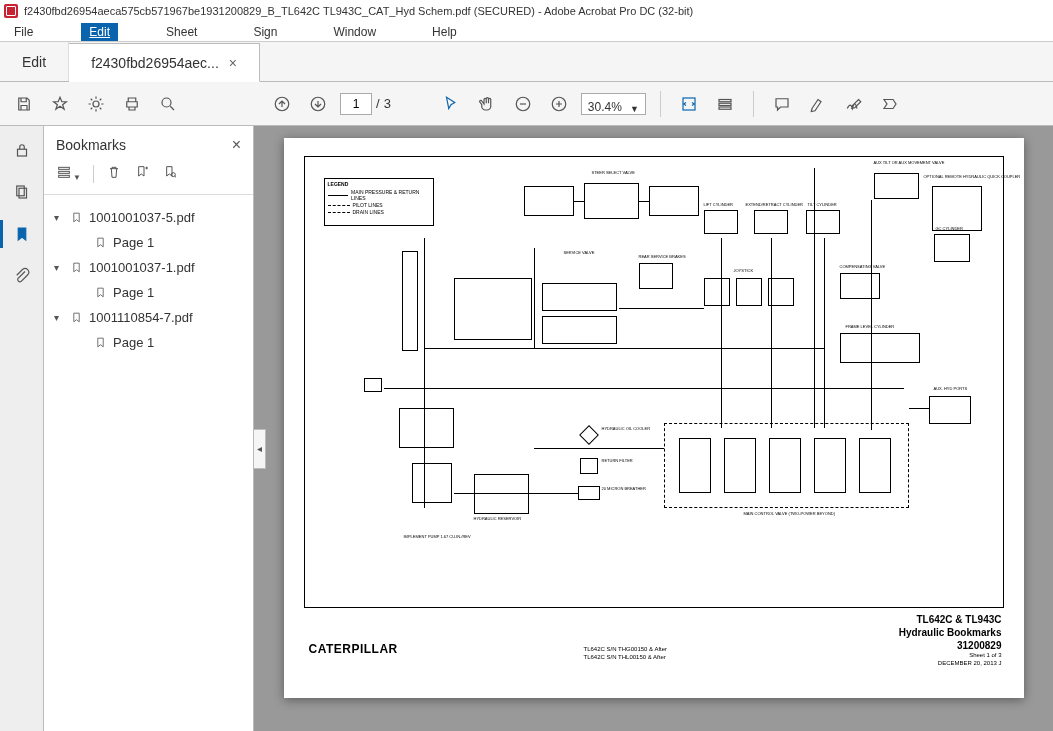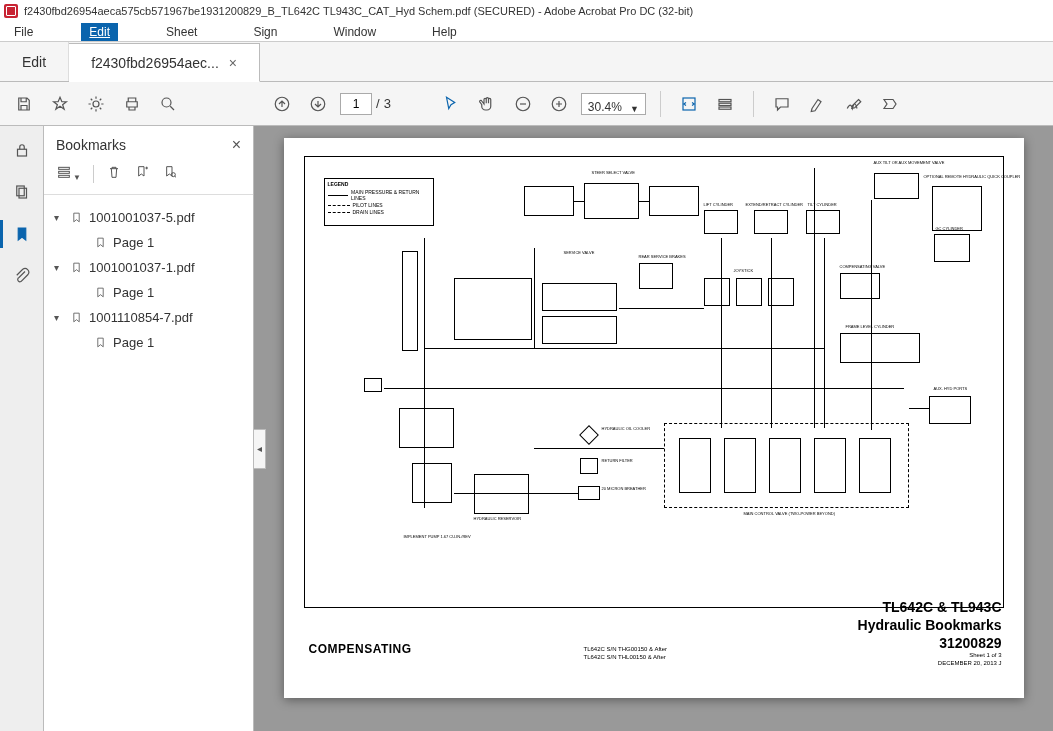--- a/index.html
+++ b/index.html
@@ -63,21 +63,21 @@
 .page .legend .ln { width:22px; height:0; border-top:1.5px solid #000; }
 .page .legend .ln.d { border-top-style:dashed; }
 
 .blk { position:absolute; border:1px solid #000; background:#fff; }
 .lbl { position:absolute; font-size:4px; text-align:center; white-space:nowrap; }
 .wire { position:absolute; background:#000; }
 
 .page .brand { position:absolute; bottom:42px; left:25px; font-size:12px; font-weight:900; letter-spacing:.5px; font-family:Arial,sans-serif; }
 .page .foot-mid { position:absolute; bottom:36px; left:300px; font-size:6px; line-height:1.3; }
 .page .foot-right { position:absolute; bottom:30px; right:22px; text-align:right; font-size:6px; line-height:1.3; }
-.page .foot-right .big { font-size:14px; font-weight:bold; }
+.page .foot-right .big { font-size:10px; font-weight:bold; }
 </style>
 </head>
 <body>
 
 <div class="title-bar">
   <div class="pdf-icon"></div>
   <span>f2430fbd26954aeca575cb571967be1931200829_B_TL642C TL943C_CAT_Hyd Schem.pdf (SECURED) - Adobe Acrobat Pro DC (32-bit)</span>
 </div>
 
 <div class="menu-bar">
@@ -410,21 +410,21 @@
       <div class="wire" style="top:110px;left:250px;width:1px;height:100px"></div>
       <div class="wire" style="top:100px;left:437px;width:1px;height:190px"></div>
       <div class="wire" style="top:100px;left:487px;width:1px;height:190px"></div>
       <div class="wire" style="top:100px;left:540px;width:1px;height:190px"></div>
       <div class="wire" style="top:170px;left:335px;width:85px;height:1px"></div>
       <div class="wire" style="top:62px;left:587px;width:1px;height:230px"></div>
       <div class="wire" style="top:310px;left:250px;width:130px;height:1px"></div>
       <div class="wire" style="top:355px;left:170px;width:125px;height:1px"></div>
       <div class="wire" style="top:270px;left:625px;width:20px;height:1px"></div>
 
-      <div class="brand">COMPENSATING</div>
+      <div class="brand">CATERPILLAR</div>
       <div class="foot-mid">
         <div>TL642C S/N THG00150 &amp; After</div>
         <div>TL642C S/N THL00150 &amp; After</div>
       </div>
       <div class="foot-right">
         <div class="big">TL642C &amp; TL943C</div>
         <div class="big">Hydraulic Bookmarks</div>
         <div class="big">31200829</div>
         <div>Sheet 1 of 3</div>
         <div>DECEMBER 20, 2013   J</div>

